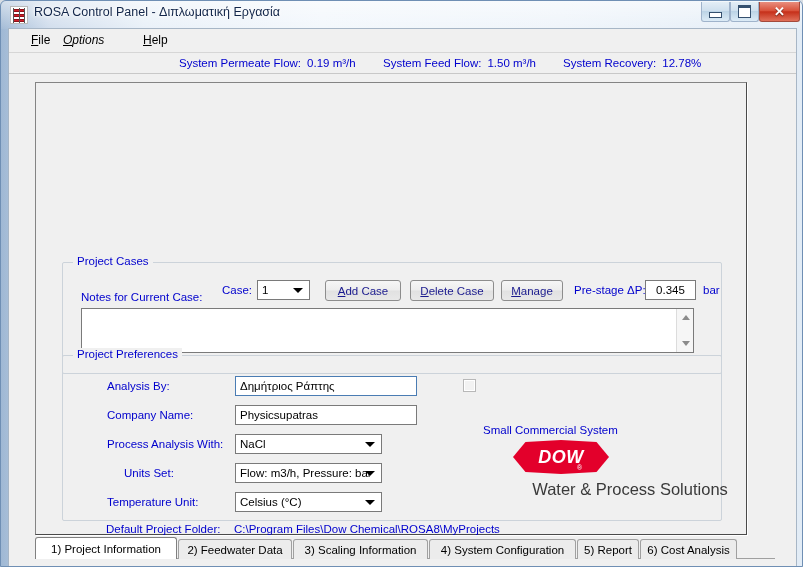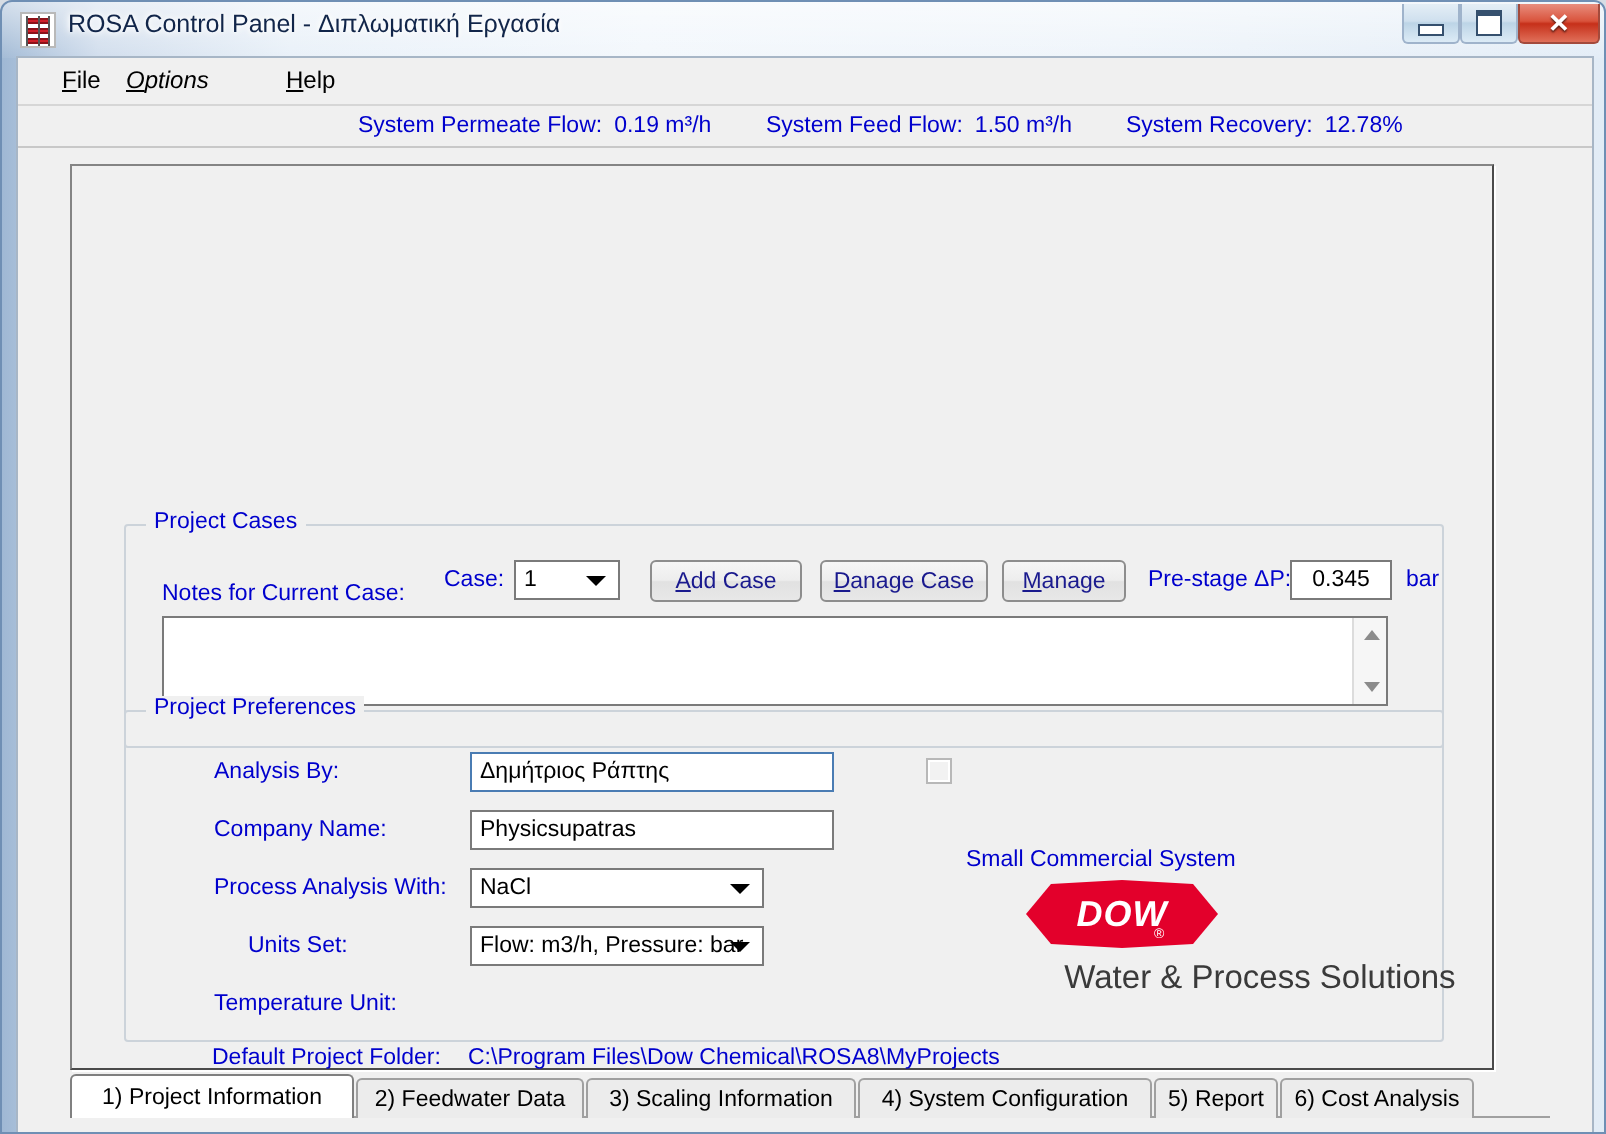--- a/index.html
+++ b/index.html
@@ -409,21 +409,21 @@
         <div class="combo" style="left:194px; top:17px; width:53px; height:20px;">
           <span>1</span>
           <span class="caret"></span>
         </div>
 
         <div class="btn" style="left:262px; top:17px; width:76px; height:21px;">
           <span><u>A</u><span>dd Case</span></span>
         </div>
 
         <div class="btn" style="left:347px; top:17px; width:84px; height:21px;">
-          <span><u>D</u><span>anage Case</span></span>
+          <span><u>D</u><span>elete Case</span></span>
         </div>
 
         <div class="btn" style="left:438px; top:17px; width:62px; height:21px;">
           <span><u>M</u><span>anage</span></span>
         </div>
 
         <div class="lbl-blue" style="left:511px; top:21px;">Pre-stage ΔP:</div>
 
         <input class="tinput" style="left: 582px; top: 17px; width: 51px; height: 20px; text-align: center;" value="0.345">
 
@@ -452,20 +452,24 @@
           <span class="caret"></span>
         </div>
 
         <div class="lbl-blue" style="left:44px; top:111px;margin-left:17px;">Units Set:</div>
         <div class="combo" style="left:172px; top:107px; width:147px; height:20px;">
           <span>Flow: m3/h, Pressure: bar</span>
           <span class="caret"></span>
         </div>
 
         <div class="lbl-blue" style="left:44px; top:140px;">Temperature Unit:</div>
+        <div class="combo" style="left:172px; top:136px; width:147px; height:20px;">
+          <span>Celsius (°C)</span>
+          <span class="caret"></span>
+        </div>
 
         <div id="chk-small" style="left:400px; top:23px;"></div>
         <div class="lbl-blue" style="left:420px; top:24px;margin-top:44px;">Small Commercial System</div>
 
         <div id="dow-tagline">Water &amp; Process Solutions</div>
         <div id="dow-logo">
           <div id="dow-diamond"></div>
           <div id="dow-word">DOW</div>
           <div id="dow-reg">®</div>
         </div>

